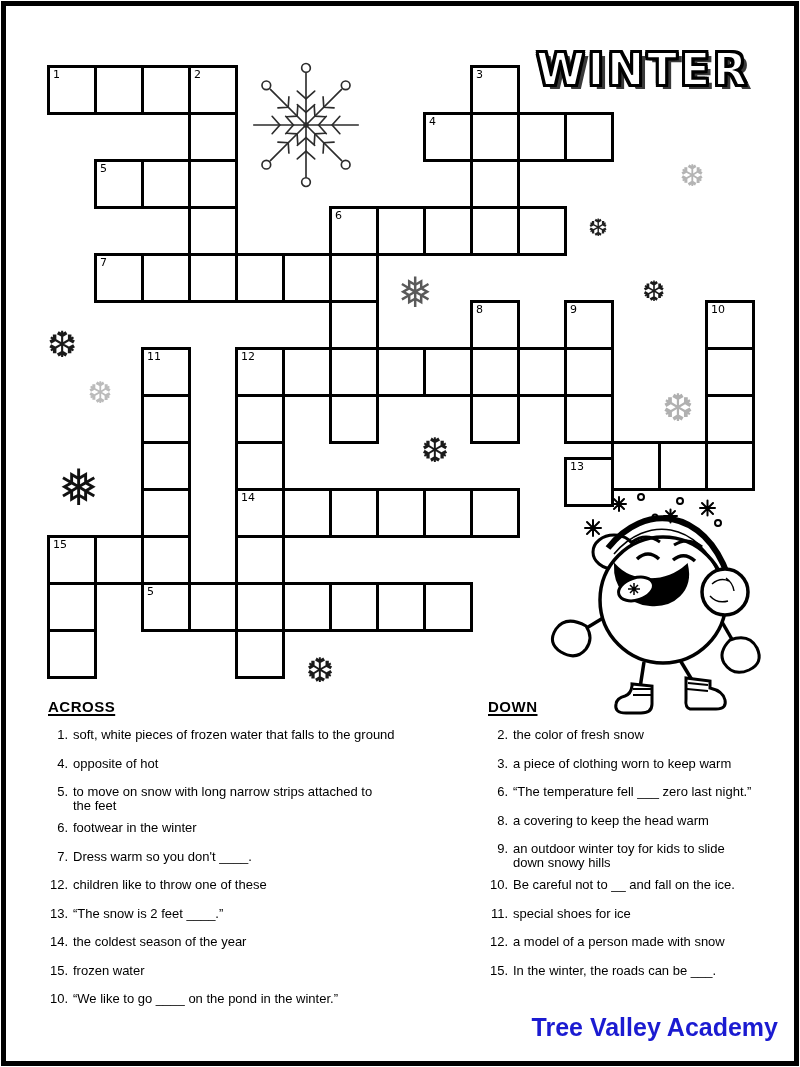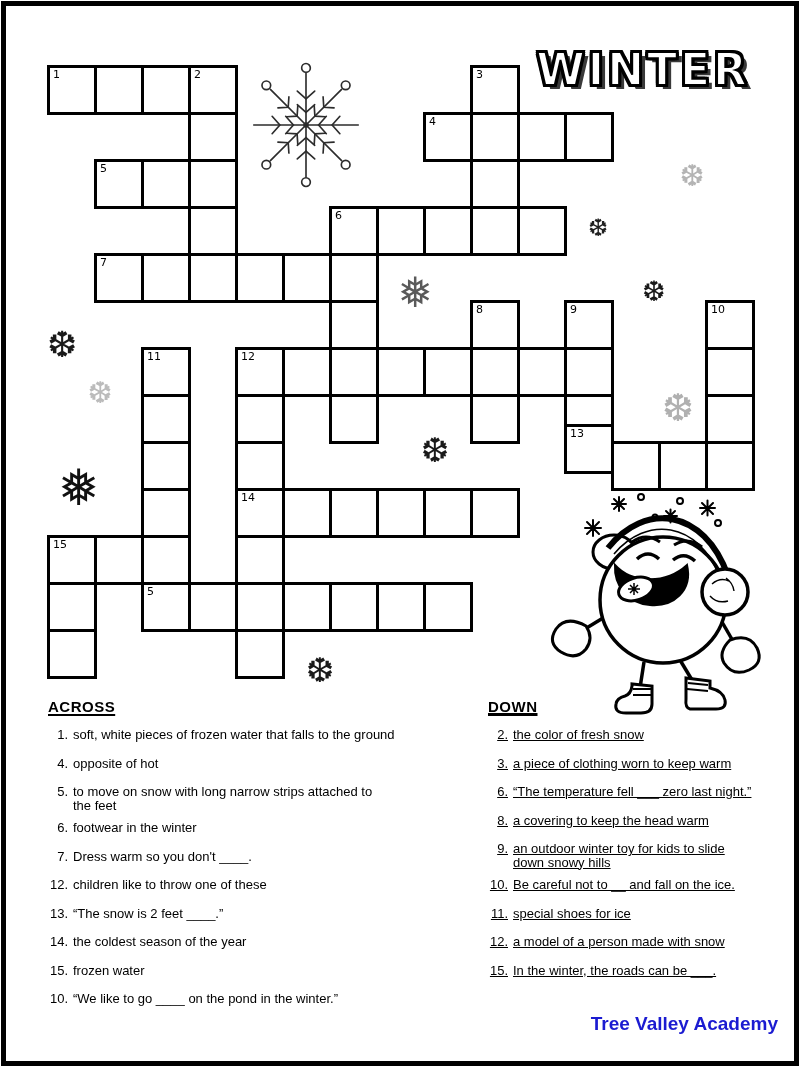--- a/index.html
+++ b/index.html
@@ -41,37 +41,37 @@
     position:absolute; transform:translate(-50%,-50%);
     line-height:1; z-index:2; user-select:none;
     font-family:"DejaVu Sans", sans-serif;
   }
   .bigflake { position:absolute; left:246px; top:62px; z-index:2; }
   .snowman  { position:absolute; left:540px; top:490px; z-index:3; }
 
   
   .clues { position:absolute; z-index:4; }
   .clues-across { left:47px;  top:698px; width:402px; }
-  .clues-down   { left:487px; top:698px; width:296px;text-decoration:underline; }
+  .clues-down   { left:487px; top:698px; width:296px; }
   .clue-header {
     font-size:15px; font-weight:bold; letter-spacing:.5px;
     text-decoration:underline; text-decoration-thickness:2px;
     text-underline-offset:2px; margin:0 0 13px 1px; color:#000;
   }
   .clue { display:flex; margin-bottom:15px; font-size:13px; line-height:13.5px; color:#000; }
   .clue.multi { margin-bottom:9px; }
   .clue .n { flex:0 0 21px; width:21px; text-align:right; }
   .clue .t { margin-left:5px; white-space:pre-line; }
   .clues-across .t { max-width:355px; }
   .clues-down   .t { max-width:266px; }
 
   
   .branding {
     position:absolute; top:1013px; right:22px;
-    font-size:19px; font-weight:bold; color:#1b1bd1; z-index:4;
+    font-size:25px; font-weight:bold; color:#1b1bd1; z-index:4;
   }
 </style>
 </head>
 <body>
 
 <div class="page">
   <div class="frame"></div>
 
   <div class="title">WINTER</div>
 
@@ -176,21 +176,21 @@
       <div class="cell" style="left: 470px; top: 300px;">
         <span class="cellnum">8</span>
       </div>
       <div class="cell" style="left: 470px; top: 347px;"></div>
       <div class="cell" style="left: 470px; top: 394px;"></div>
       <div class="cell" style="left: 564px; top: 300px;">
         <span class="cellnum">9</span>
       </div>
       <div class="cell" style="left: 564px; top: 347px;"></div>
       <div class="cell" style="left: 564px; top: 394px;"></div>
-      <div class="cell" style="left: 564px; top: 424px; padding-left: 24px;">
+      <div class="cell" style="left: 564px; top: 457px; padding-left: 24px;">
         <span class="cellnum">13</span>
       </div>
       <div class="cell" style="left: 705px; top: 300px;">
         <span class="cellnum">10</span>
       </div>
       <div class="cell" style="left: 705px; top: 347px;"></div>
       <div class="cell" style="left: 705px; top: 394px;"></div>
       <div class="cell" style="left: 705px; top: 441px;"></div>
       <div class="cell" style="left: 141px; top: 347px;">
         <span class="cellnum">11</span>

